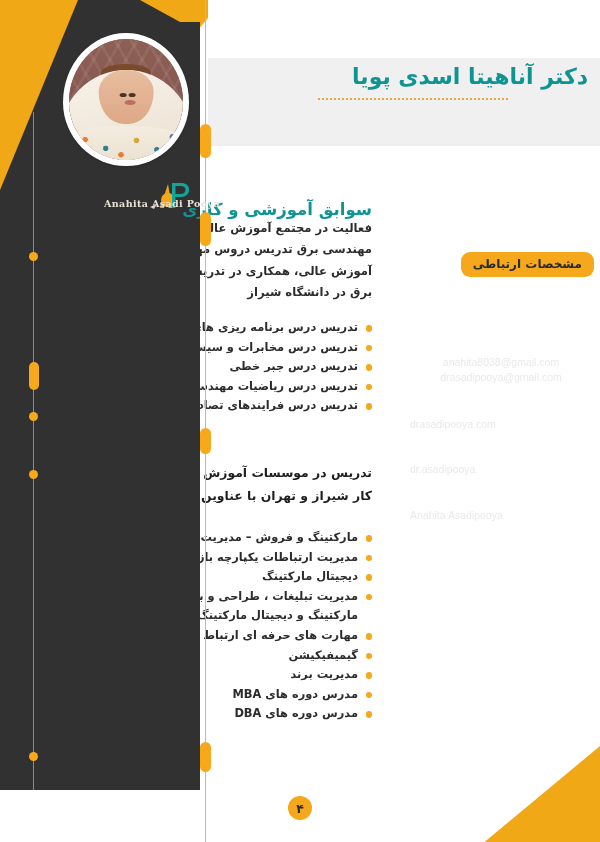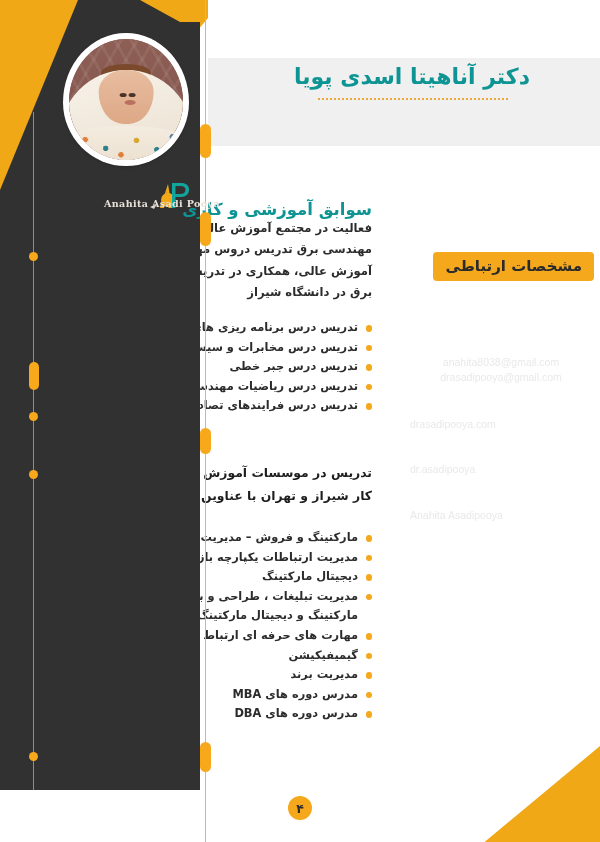--- a/index.html
+++ b/index.html
@@ -208,24 +208,24 @@
     bottom: 5px;
     white-space: nowrap;
   }
 
   
   .contact-badge {
     position: absolute;
     right: 6px; top: 252px;
     background: #f5a81c;
     color: #2b2b2b;
-    font-size: 15px;
+    font-size: 12px;
     font-weight: 700;
     padding: 5px 12px 6px 12px;
-    border-radius: 4px;
+    border-radius: 9px;
     z-index: 6;
     direction: rtl;
     white-space: nowrap;
   }
 
   
   .side {
     position: absolute;
     right: 8px;
     width: 182px;
@@ -254,21 +254,21 @@
     text-align: center;
     line-height: 1.5;
     font-family: "Liberation Sans", sans-serif;
   }
   .side-value-en.left { text-align: left; padding-right: 36px; }
 
   .name-title {
     position: absolute;
     right: 12px; top: 64px;
     width: 352px;
-    text-align: center;
+    text-align: right;
     font-size: 22px;
     font-weight: 700;
     color: #0f9494;
     letter-spacing: .2px;
     z-index: 4;
     direction: rtl;
   }
   .name-divider {
     position: absolute;
     right: 92px; top: 98px;

